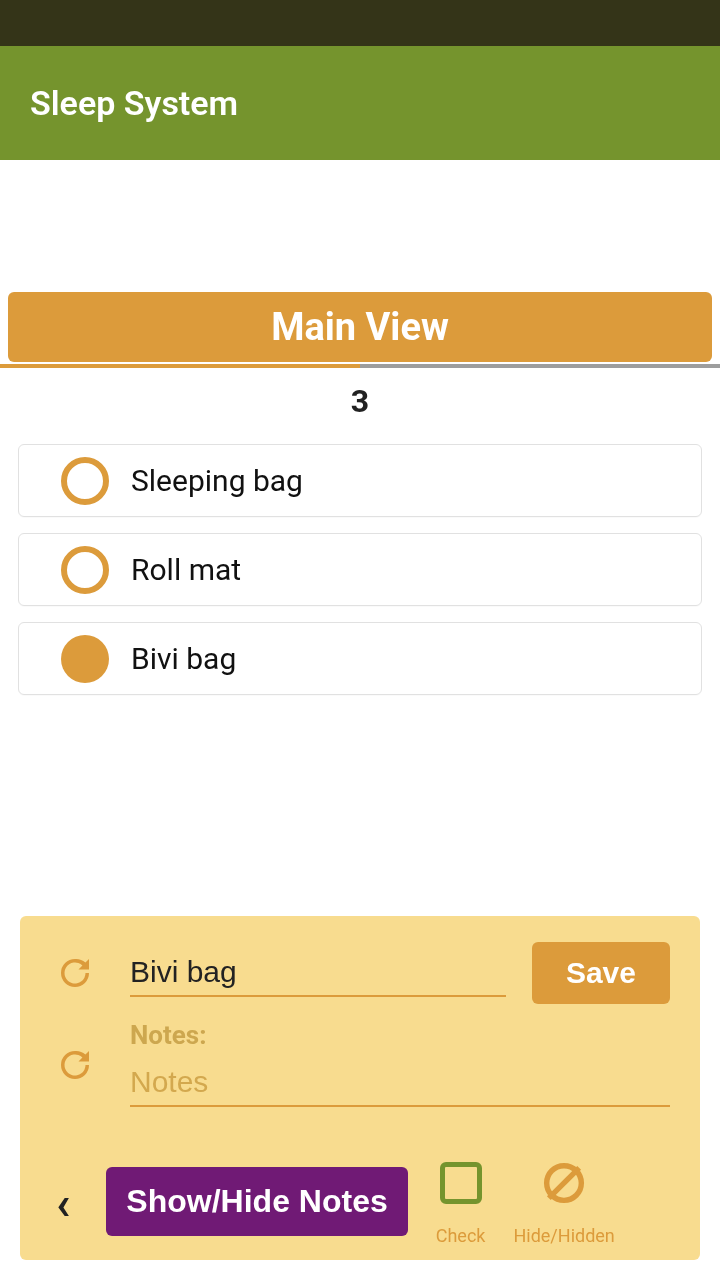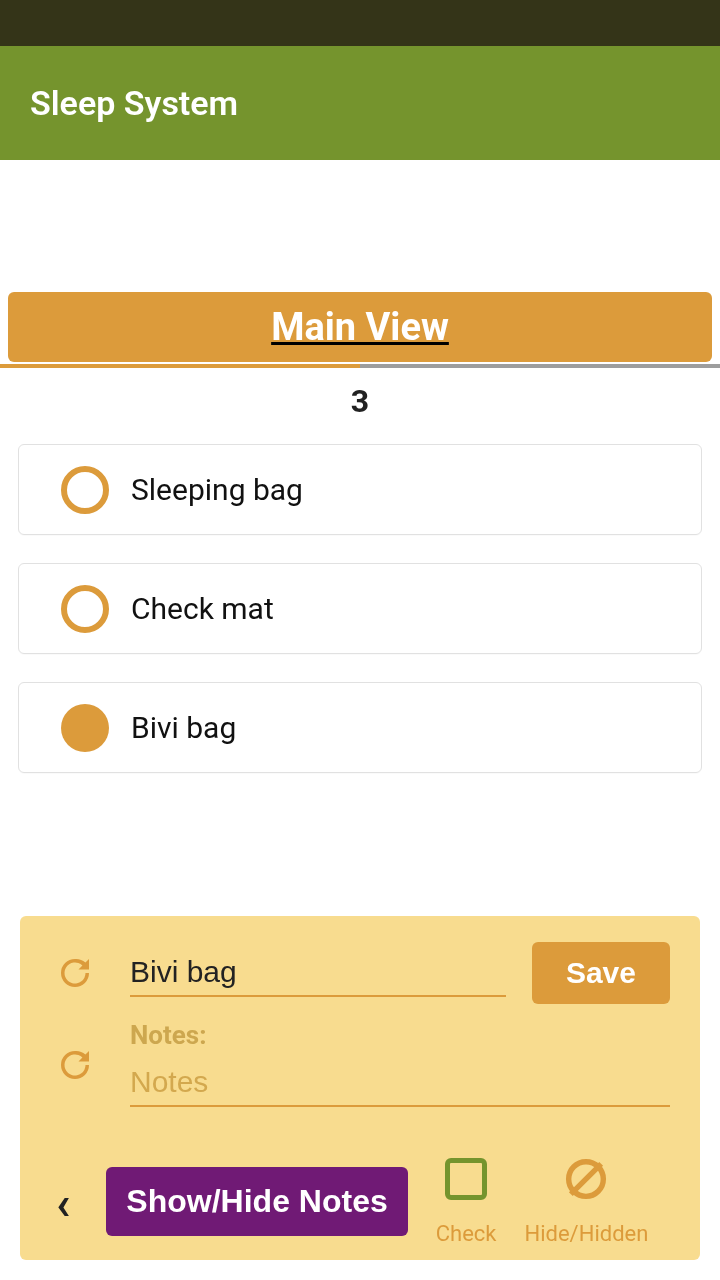--- a/index.html
+++ b/index.html
@@ -1,47 +1,47 @@
 <!DOCTYPE html>
 <html><head>
 <meta charset="utf-8">
 <style>
   * { box-sizing: border-box; margin: 0; padding: 0; }
   html, body { width: 720px; height: 1280px; font-family: -apple-system, "Segoe UI", Roboto, Arial, sans-serif; background: #fff; overflow: hidden; }
   .status-bar { height: 46px; background: #343418; }
   .app-bar { height: 114px; background: #75942d; color: #fff; display: flex; align-items: center; padding: 0 30px; }
   .app-title { font-size: 34px; font-weight: 600; }
   .spacer-top { height: 132px; }
-  .tabs { display: flex; gap: 16px; padding: 0 8px; text-decoration: underline; }
+  .tabs { display: flex; gap: 16px; padding: 0 8px; }
   .tab { flex: 1; height: 70px; border-radius: 6px; display: flex; align-items: center; justify-content: center; font-size: 38px; font-weight: 700; color: #fff; cursor: pointer; }
   .tab.active { background: #dc9b3b; }
   .tab.inactive { background: #9d9d9d; }
   .tab-underline { display: flex; margin-top: 2px; }
   .tab-underline .ul-a { flex: 1; height: 4px; background: #dc9b3b; }
   .tab-underline .ul-b { flex: 1; height: 4px; background: #9d9d9d; }
   .count-row { text-align: center; font-size: 32px; font-weight: 700; color: #222; padding: 14px 0 24px 0; }
   .list { padding: 0 18px; }
-  .item { display: flex; align-items: center; height: 91px; border: 1px solid #e1e1e1; border-radius: 6px; margin-bottom: 28px; padding: 0 30px 0 42px; cursor: pointer; box-shadow: 0 1px 0 rgba(0,0,0,0.02); }
+  .item { display: flex; align-items: center; height: 73px; border: 1px solid #e1e1e1; border-radius: 6px; margin-bottom: 16px; padding: 0 30px 0 42px; cursor: pointer; box-shadow: 0 1px 0 rgba(0,0,0,0.02); }
   .circle { width: 48px; height: 48px; border: 6px solid #dc9b3b; border-radius: 50%; margin-right: 22px; flex-shrink: 0; }
   .circle.filled { background: #dc9b3b; border: none; }
   .item-label { font-size: 30px; color: #111; }
   .panel { position: absolute; left: 20px; right: 20px; bottom: 20px; background: #f8dc8f; border-radius: 6px; padding: 26px 30px 18px 30px; height: 344px; }
   .panel-row { display: flex; align-items: center; margin-bottom: 6px; }
   .refresh-icon { width: 42px; height: 42px; flex-shrink: 0; margin-right: 34px; margin-left: 4px; cursor: pointer; }
   .field-wrap { flex: 1; margin-right: 26px; }
   .field-input { width: 100%; border: none; border-bottom: 2px solid #dc9b3b; background: transparent; font-size: 30px; padding: 6px 0; color: #222; outline: none; }
   .field-input::placeholder { color: #d3a84e; }
   .field-label { font-size: 26px; font-weight: 700; color: #cda74f; margin-top: 10px; margin-bottom: 9px; }
   .save-btn { background: #dc9b3b; color: #fff; border: none; border-radius: 6px; font-size: 30px; font-weight: 700; padding: 14px 34px; cursor: pointer; }
   .panel-bottom { display: flex; align-items: flex-end; position: absolute; left: 30px; right: 30px; bottom: 14px; }
   .back-chevron { font-size: 46px; font-weight: 700; color: #222; margin-right: 36px; margin-left: 6px; margin-bottom: 20px; cursor: pointer; line-height: 1; }
   .shownotes-btn { background: #701a75; color: #fff; border: none; border-radius: 6px; font-size: 32px; font-weight: 700; padding: 16px 20px; cursor: pointer; margin-bottom: 10px; }
   .action-col { display: flex; flex-direction: column; align-items: center; margin-left: 28px; cursor: pointer; }
   .action-col .icon-slot { height: 50px; display:flex; align-items:center; justify-content:center; }
-  .action-col .cap { font-size: 22px; color: #dc9b3b; margin-top: 17px; }
+  .action-col .cap { font-size: 18px; color: #dc9b3b; margin-top: 17px; }
   .check-box { width: 42px; height: 42px; border: 5px solid #75942d; border-radius: 6px; }
 </style>
 </head>
 <body>
 
 <div class="status-bar"></div>
 
 <div class="app-bar">
   <div class="app-title">Sleep System</div>
 </div>
@@ -58,21 +58,21 @@
 
 <div class="count-row">3</div>
 
 <div class="list">
   <div class="item">
     <div class="circle"></div>
     <div class="item-label">Sleeping bag</div>
   </div>
   <div class="item">
     <div class="circle"></div>
-    <div class="item-label">Check mat</div>
+    <div class="item-label">Roll mat</div>
   </div>
   <div class="item">
     <div class="circle filled"></div>
     <div class="item-label">Bivi bag</div>
   </div>
 </div>
 
 <div class="panel">
 
   <div class="panel-row">

